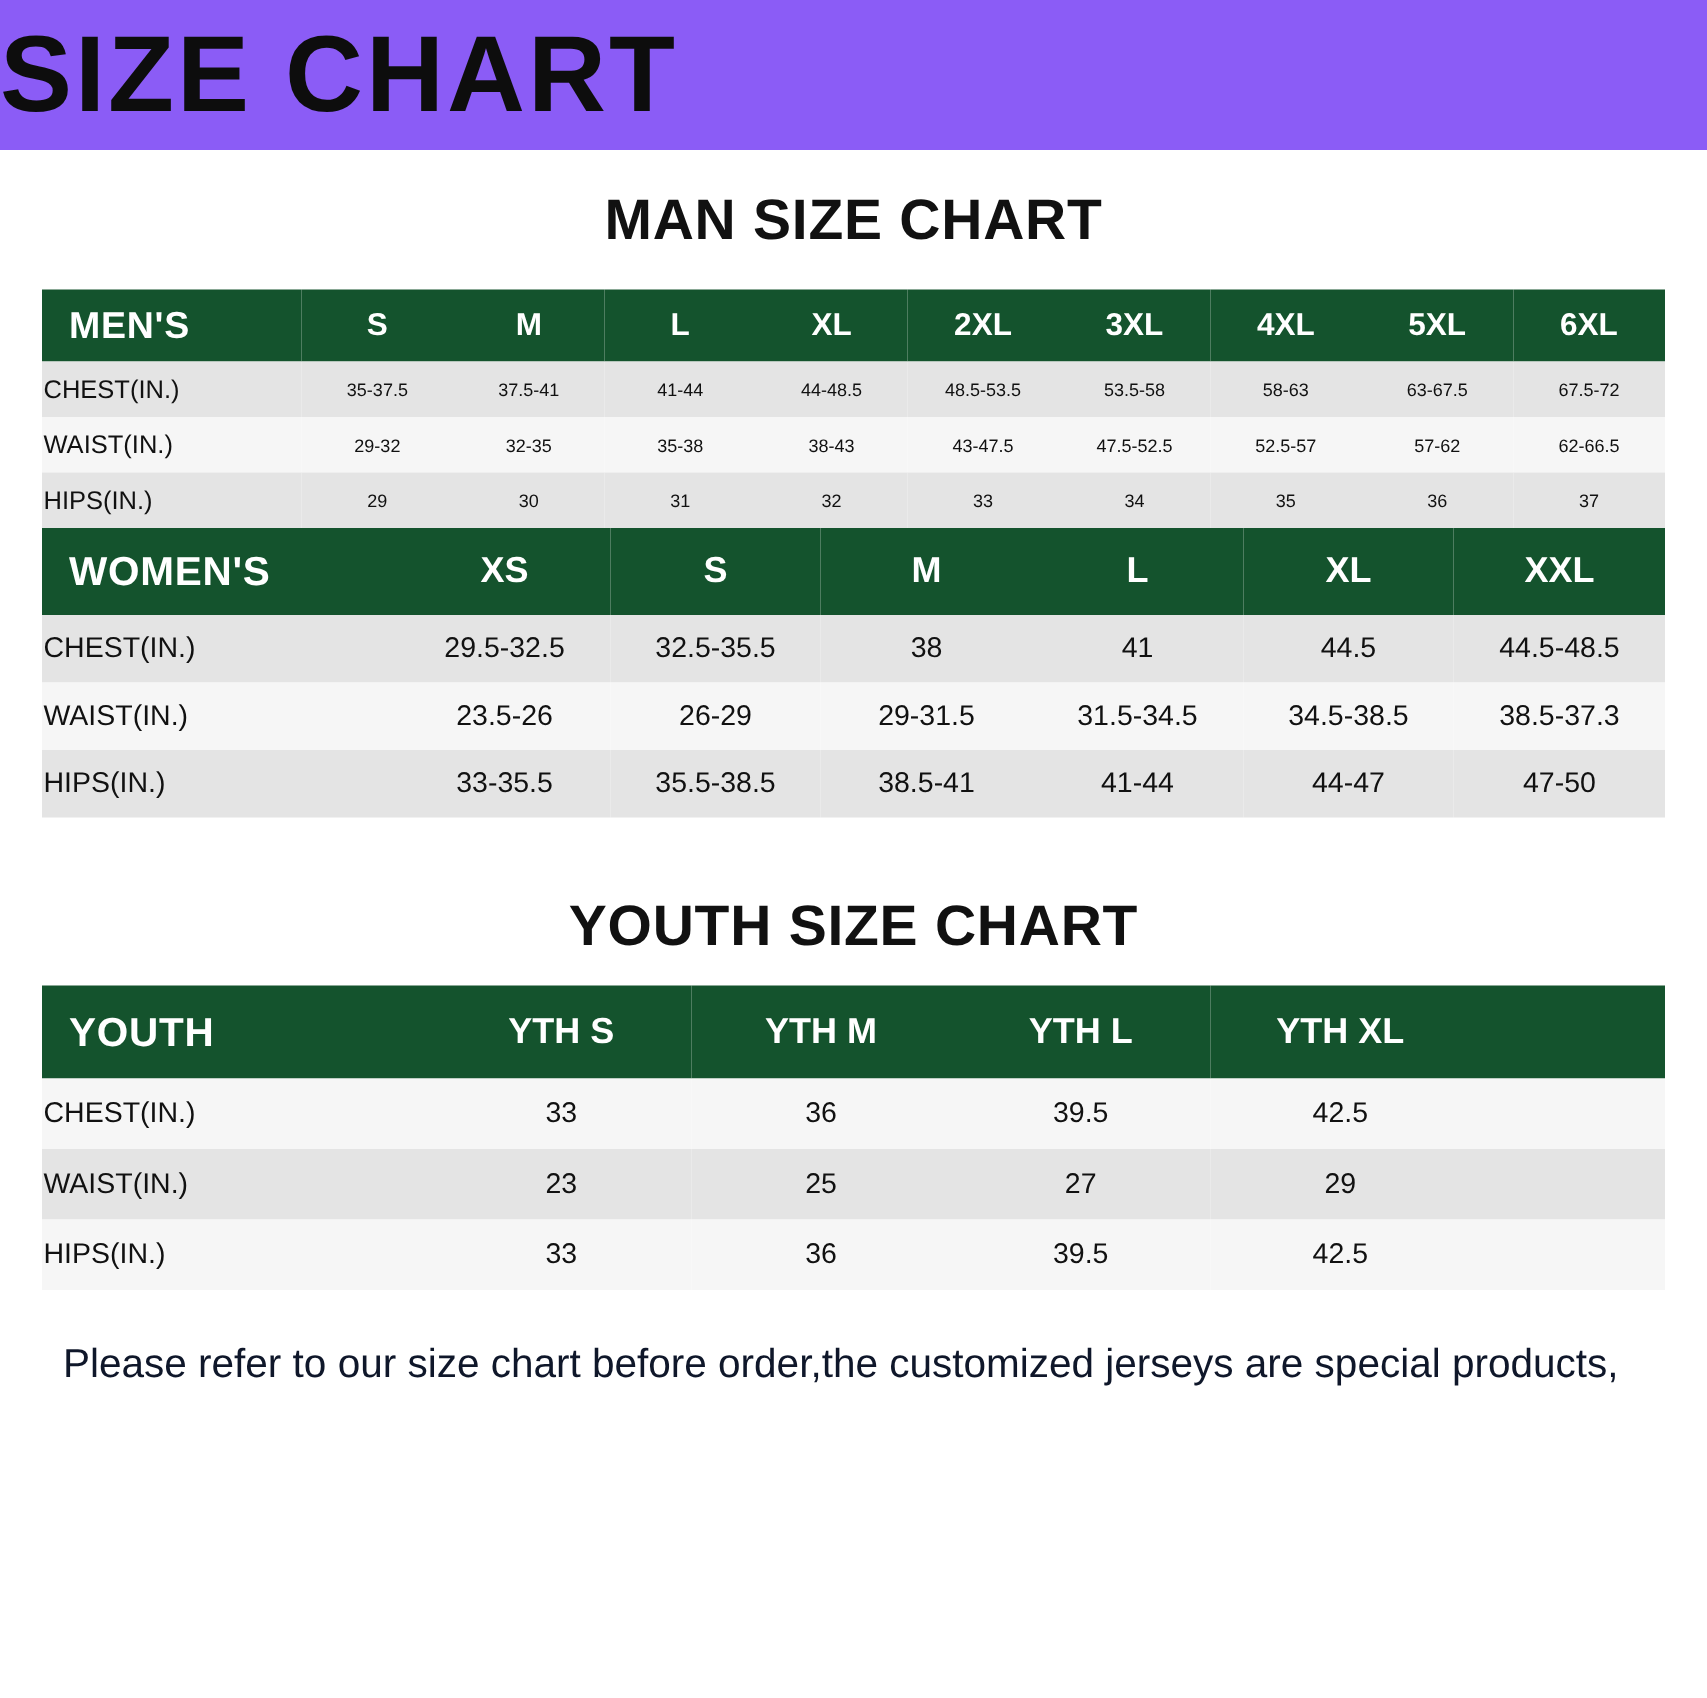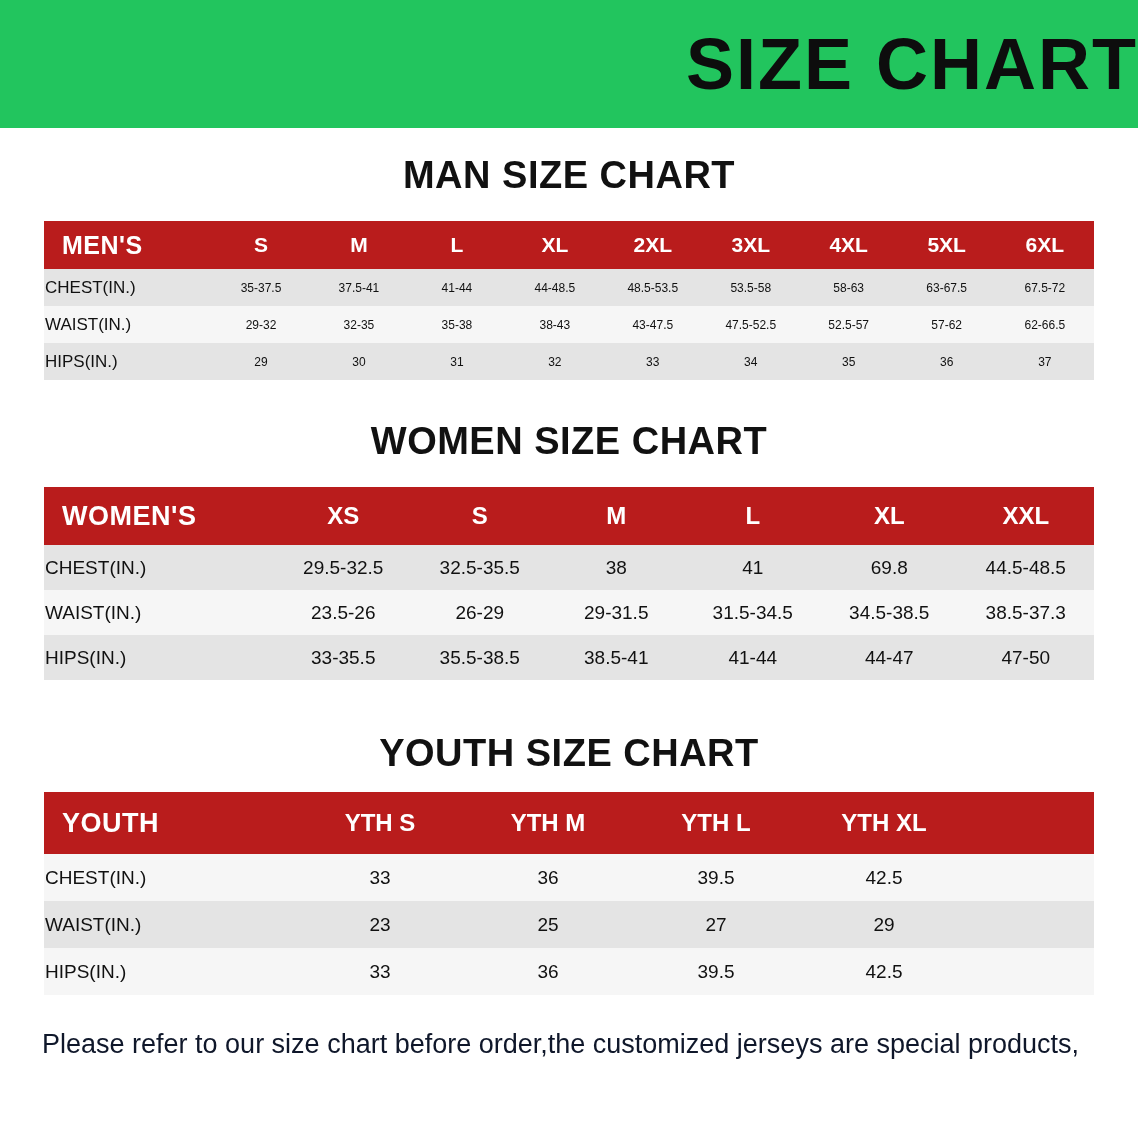--- a/index.html
+++ b/index.html
@@ -10,57 +10,57 @@
     width: 1138px;
     height: 1132px;
     background: #ffffff;
     font-family: "Liberation Sans", sans-serif;
     color: #111111;
     overflow: hidden;
   }
 
   
   .banner {
-    height: 128px;
-    background: #22c55e;
+    height: 100px;
+    background: #8b5cf6;
     display: flex;
     align-items: center;
-    justify-content: flex-end;
+    justify-content: flex-start;
   }
   .banner-title {
     font-family: "Liberation Sans", sans-serif;
     font-weight: bold;
     font-size: 72px;
     letter-spacing: 2px;
     color: #0d0d0d;
     line-height: 1;
   }
 
   
   .section {
-    padding: 0 44px;
+    padding: 0 28px;
   }
   .section-title {
     text-align: center;
     font-weight: bold;
     font-size: 38px;
     letter-spacing: 0.5px;
     color: #111111;
   }
   .t-man { margin: 26px 0 24px 0; }
   .t-women { margin: 40px 0 24px 0; }
   .t-youth { margin: 52px 0 17px 0; }
 
   table {
     width: 100%;
     border-collapse: collapse;
     table-layout: fixed;
   }
   .hdr-row td {
-    background: #b91c1c;
+    background: #14532d;
     color: #ffffff;
     font-weight: bold;
     text-align: center;
     vertical-align: middle;
   }
   .hdr-row td.rowlabel {
     text-align: left;
     padding-left: 18px;
     letter-spacing: 0.5px;
   }
@@ -175,21 +175,20 @@
         <td>34</td>
         <td>35</td>
         <td>36</td>
         <td>37</td>
       </tr>
     </tbody>
   </table>
 </div>
 
 <div class="section">
-  <div class="section-title t-women">WOMEN SIZE CHART</div>
   <table class="women-table">
     <colgroup>
       <col style="width:22%">
         <col style="width:13%">
         <col style="width:13%">
         <col style="width:13%">
       <col style="width:13%">
         <col style="width:13%">
         <col style="width:13%">
     </colgroup>
@@ -204,21 +203,21 @@
         <td>XXL</td>
       </tr>
     </thead>
     <tbody>
       <tr class="stripe-a">
         <td class="rowlabel">CHEST(IN.)</td>
         <td>29.5-32.5</td>
         <td>32.5-35.5</td>
         <td>38</td>
         <td>41</td>
-        <td>69.8</td>
+        <td>44.5</td>
         <td>44.5-48.5</td>
       </tr>
       <tr class="stripe-b">
         <td class="rowlabel">WAIST(IN.)</td>
         <td>23.5-26</td>
         <td>26-29</td>
         <td>29-31.5</td>
         <td>31.5-34.5</td>
         <td>34.5-38.5</td>
         <td>38.5-37.3</td>

